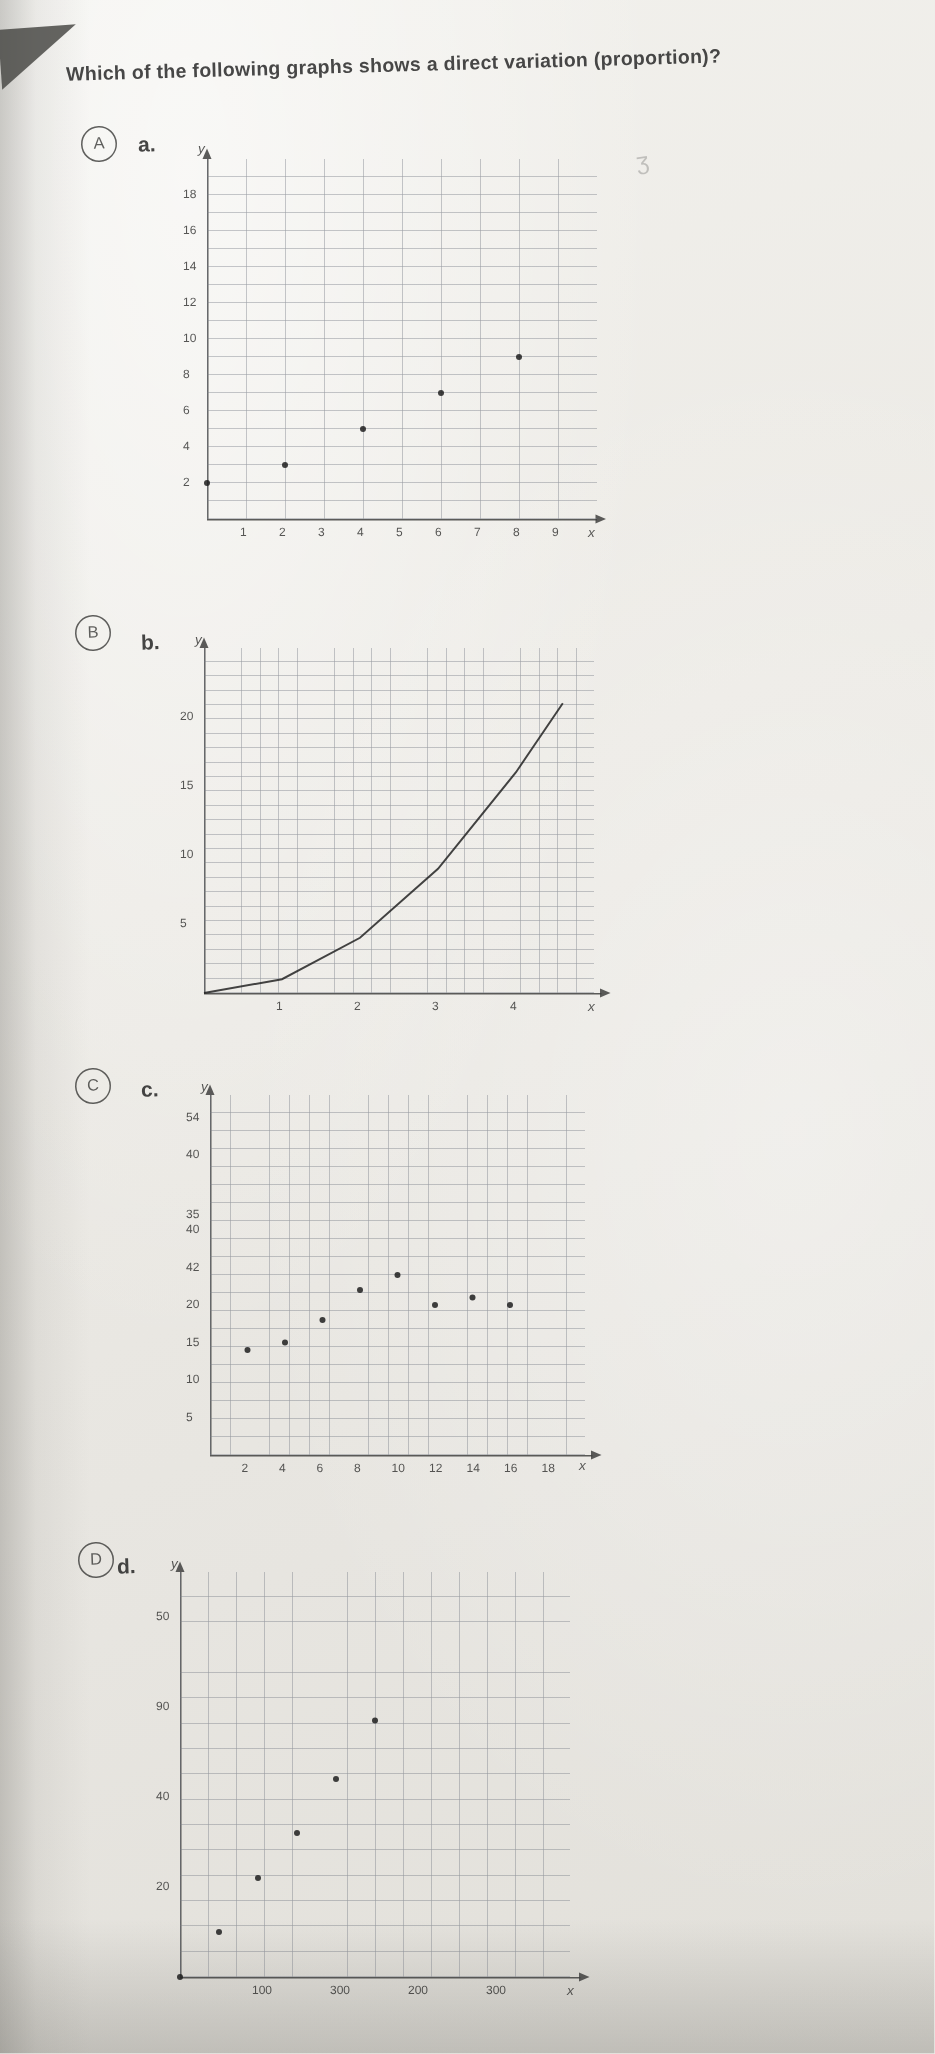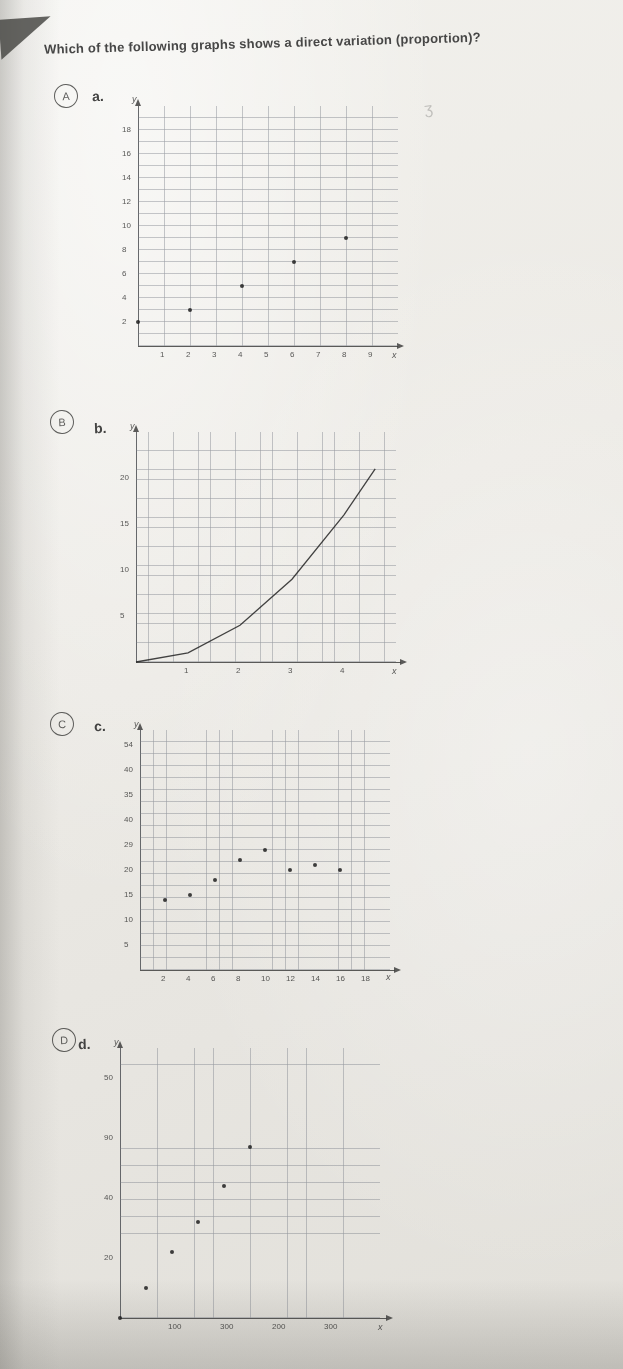--- a/index.html
+++ b/index.html
@@ -175,23 +175,23 @@
     <div class="tick-label" style="left: 120px; top: 252px;">8</div>
     <div class="tick-label" style="left: 145px; top: 252px;">10</div>
     <div class="tick-label" style="left: 170px; top: 252px;">12</div>
     <div class="tick-label" style="left: 195px; top: 252px;">14</div>
     <div class="tick-label" style="left: 220px; top: 252px;">16</div>
     <div class="tick-label" style="left: 245px; top: 252px;">18</div>
     <div class="tick-label" style="left: 8px; top: 218px;">5</div>
     <div class="tick-label" style="left: 8px; top: 193px;">10</div>
     <div class="tick-label" style="left: 8px; top: 168px;">15</div>
     <div class="tick-label" style="left: 8px; top: 143px;">20</div>
-    <div class="tick-label" style="left: 8px; top: 118px;">29</div>
+    <div class="tick-label" style="left: 8px; top: 118px;">42</div>
     <div class="tick-label" style="left: 8px; top: 93px;">40</div>
-    <div class="tick-label" style="left: 8px; top: 68px;">35</div>
+    <div class="tick-label" style="left: 8px; top: 83px;">35</div>
     <div class="tick-label" style="left: 8px; top: 43px;">40</div>
     <div class="tick-label" style="left: 8px; top: 18px;">54</div>
     <div class="pt" style="left: 47px; top: 176px;"></div>
     <div class="pt" style="left: 72px; top: 171px;"></div>
     <div class="pt" style="left: 97px; top: 156px;"></div>
     <div class="pt" style="left: 122px; top: 136px;"></div>
     <div class="pt" style="left: 147px; top: 126px;"></div>
     <div class="pt" style="left: 172px; top: 146px;"></div>
     <div class="pt" style="left: 197px; top: 141px;"></div>
     <div class="pt" style="left: 222px; top: 146px;"></div>

